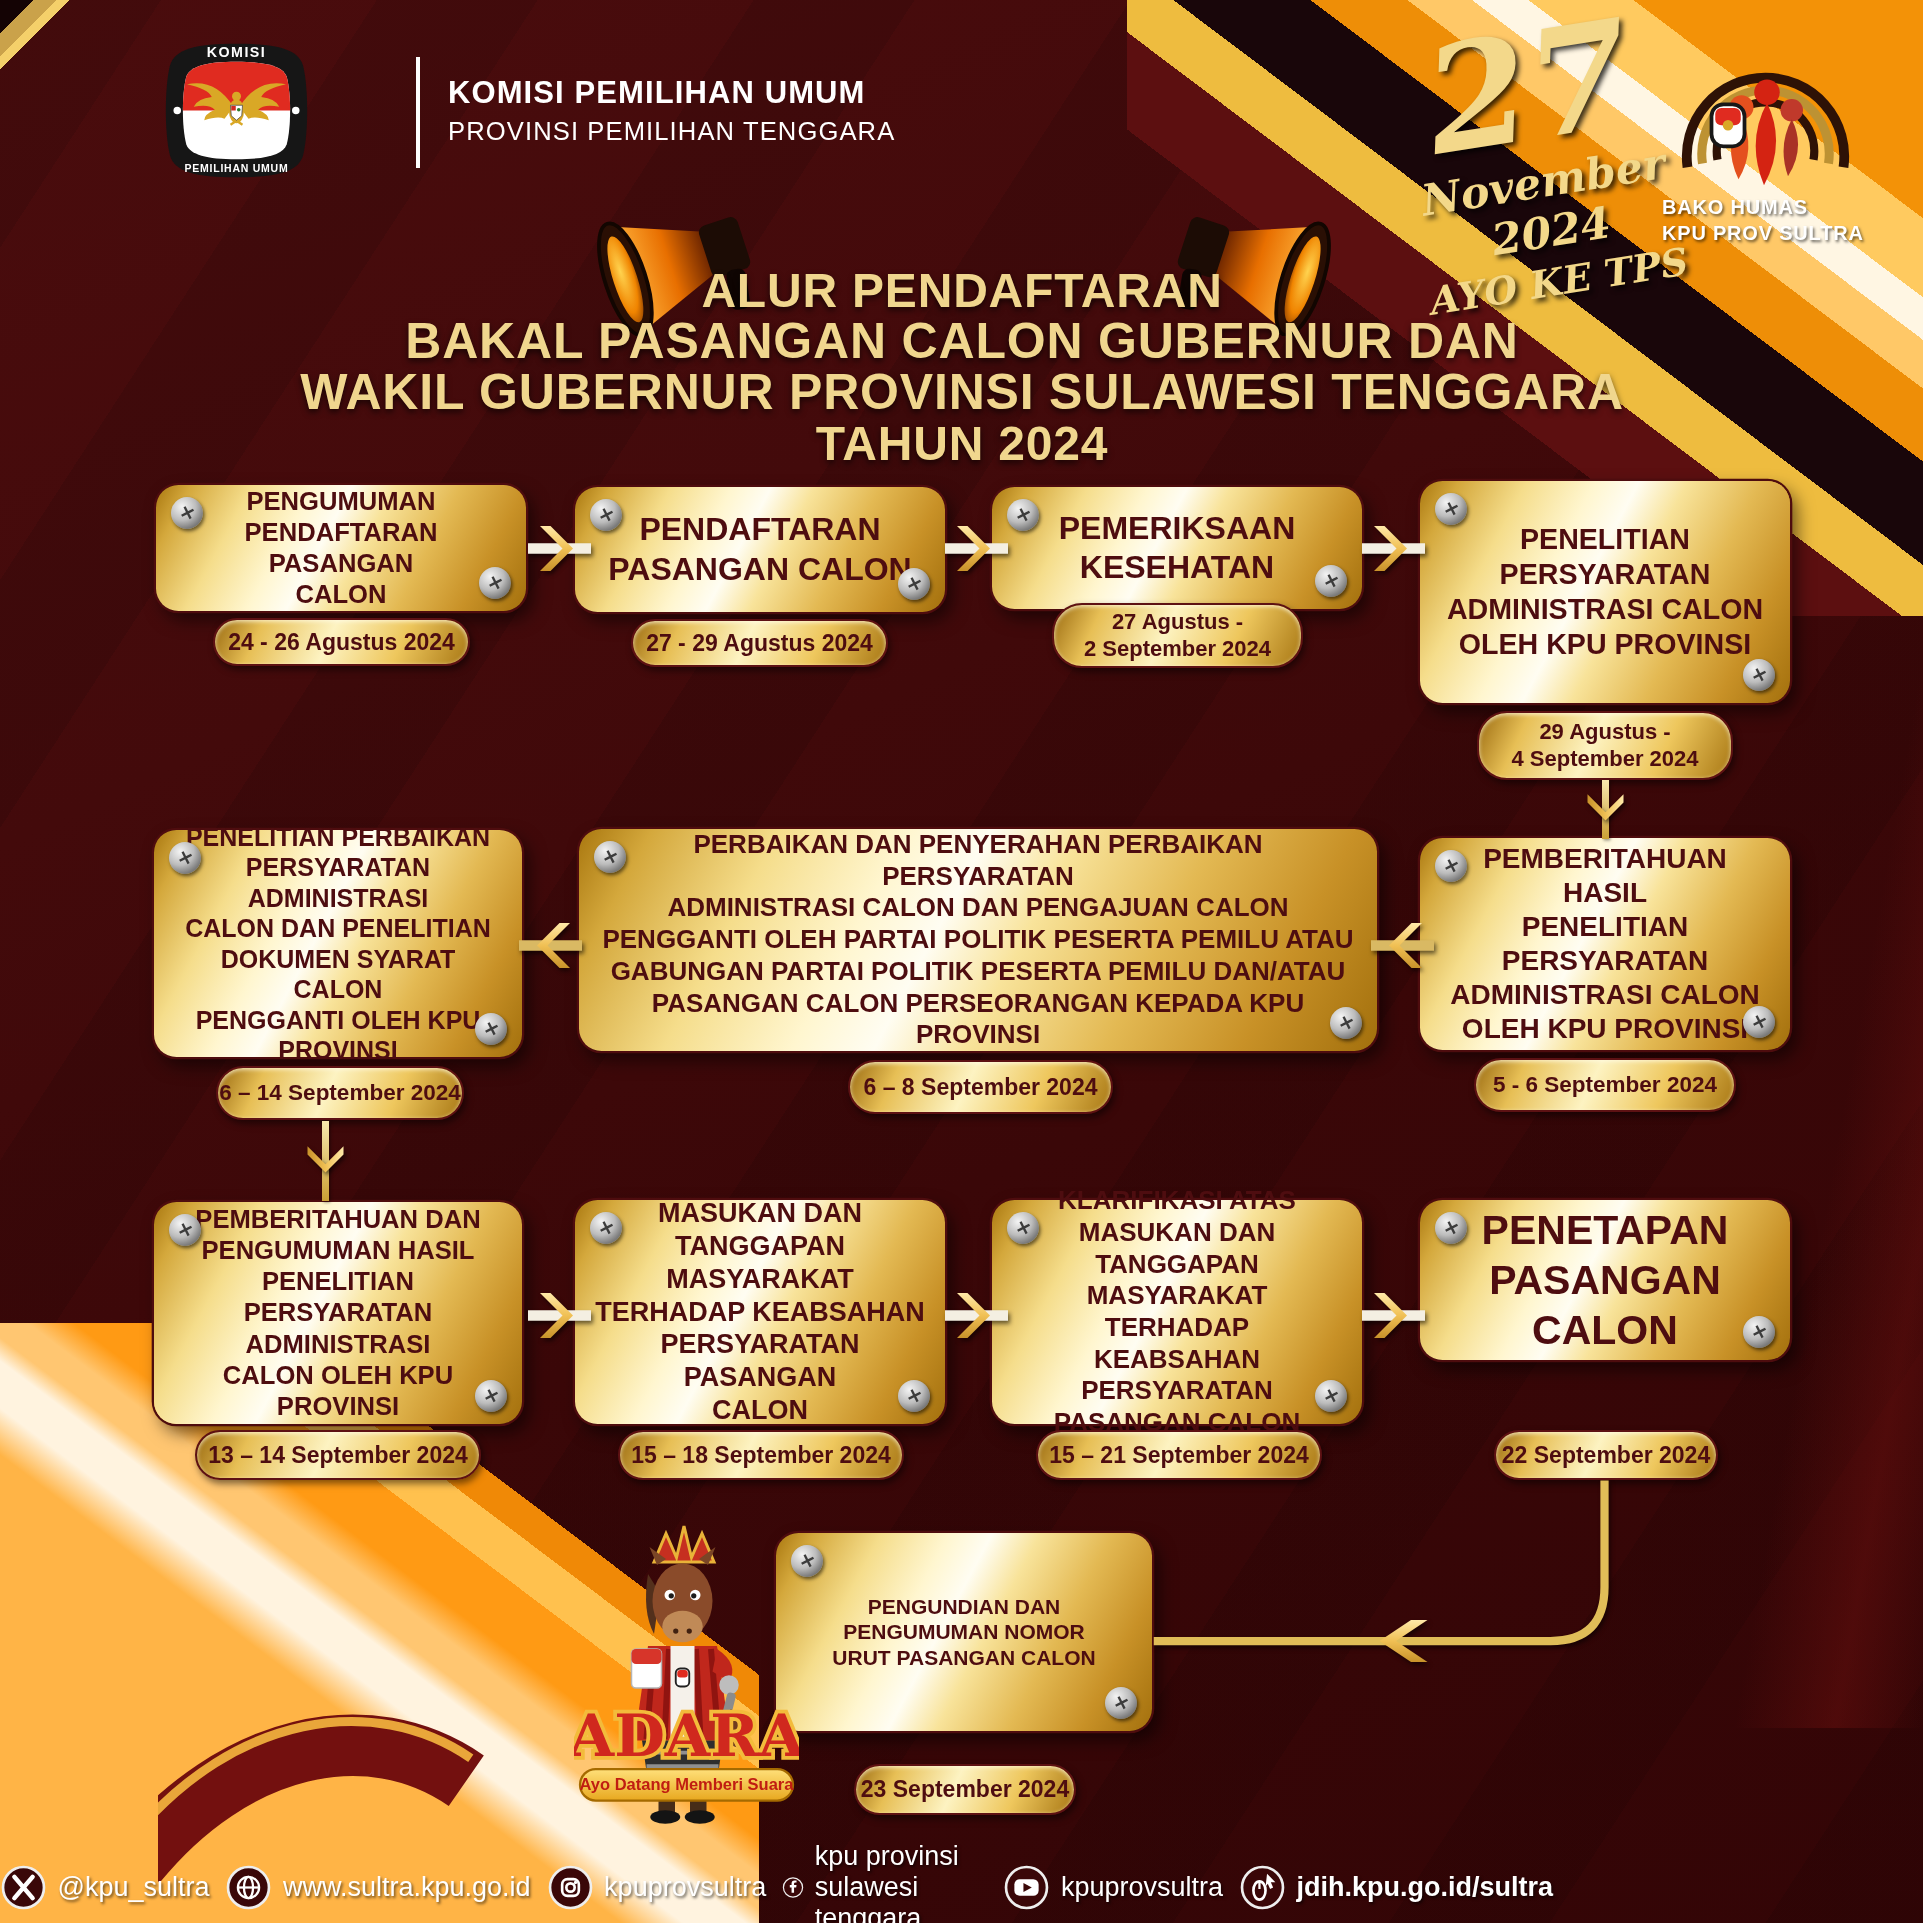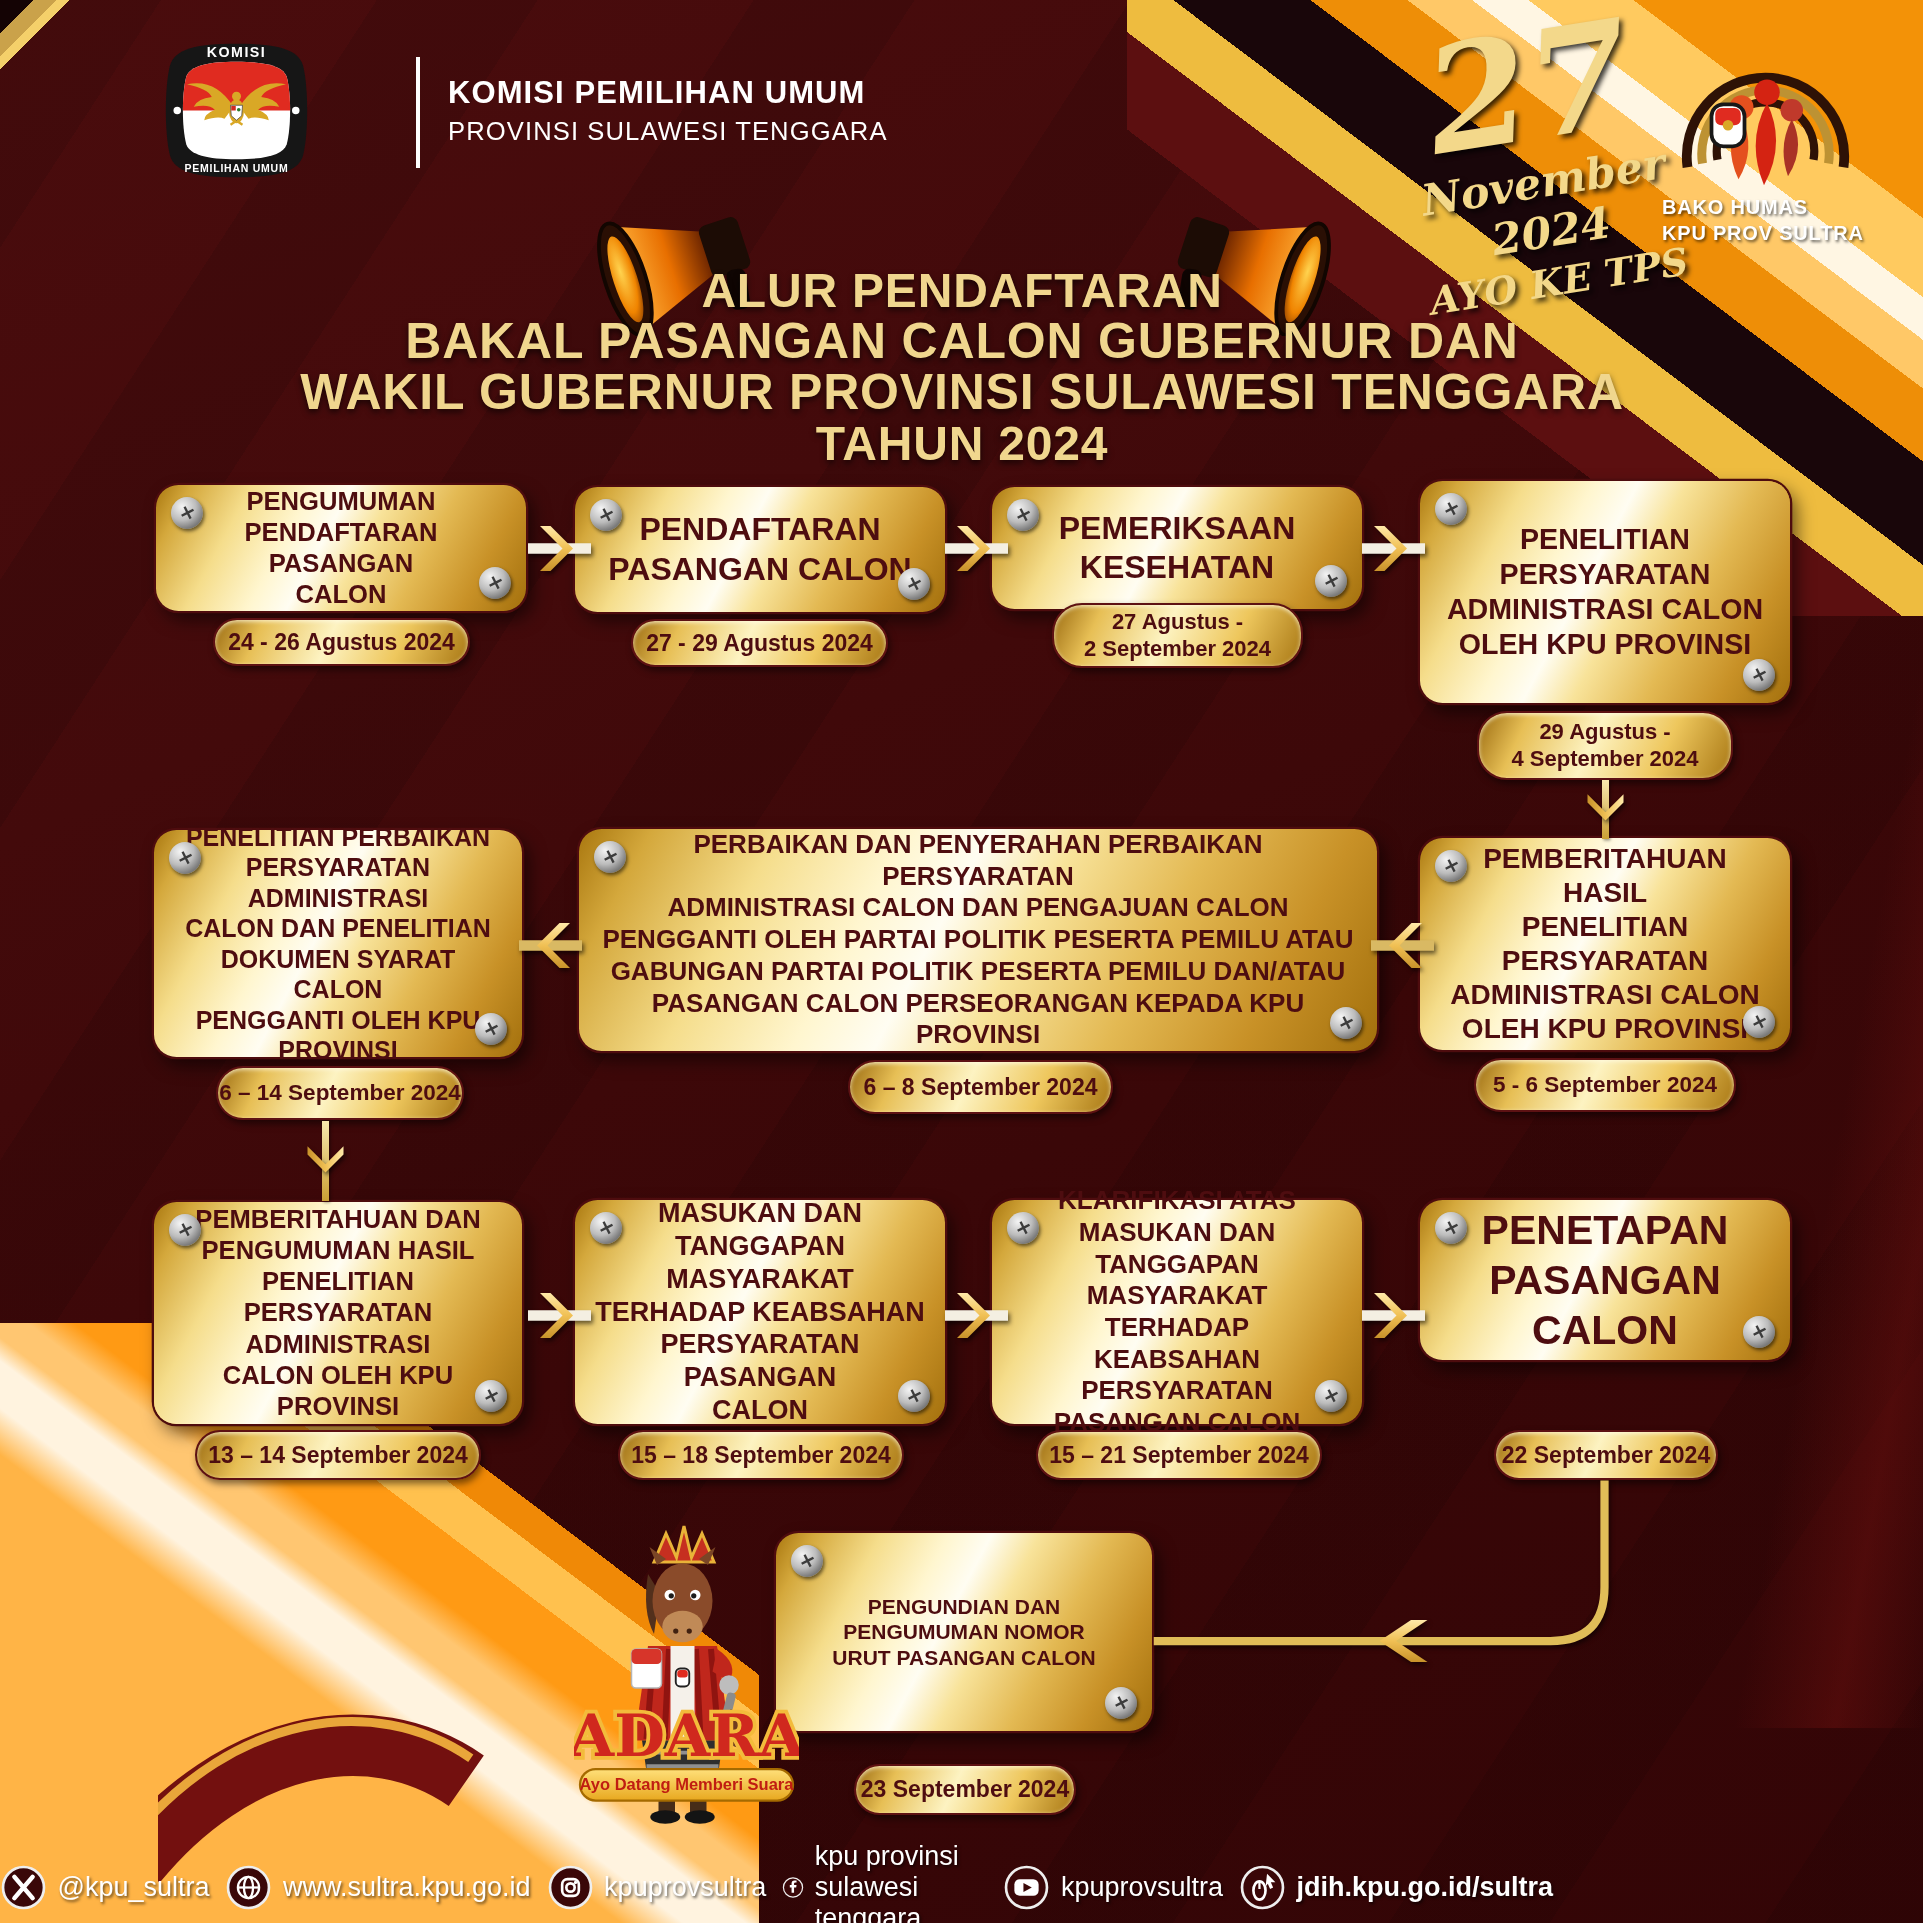--- a/index.html
+++ b/index.html
@@ -154,21 +154,21 @@
       <ellipse cx="0" cy="4" rx="10" ry="16" fill="#d9a826"></ellipse>
       <path d="M-8 -4 L8 -4 L7 10 L0 16 L-7 10 Z" fill="#fff" stroke="#444" stroke-width="1"></path>
       <rect x="-7" y="-3" width="6" height="6" fill="#d02a20"></rect>
       <circle cx="3" cy="2" r="2.4" fill="#2d7a2d"></circle>
       <path d="M-8 22 L-2 18 M8 22 L2 18" stroke="#d9a826" stroke-width="3"></path>
     </g>
   </svg>
   <div id="hdrDivider"></div>
   <div id="hdrText">
     <div id="hdrLine1">KOMISI PEMILIHAN UMUM</div>
-    <div id="hdrLine2">PROVINSI SULAWESI TENGGARA</div>
+    <div id="hdrLine2">PROVINSI PEMILIHAN TENGGARA</div>
   </div>
 
   <div id="scriptBlock">
     <div id="scriptDay">27</div>
     <div id="scriptL1">November 2024</div>
     <div id="scriptL2">AYO KE TPS</div>
   </div>
   <svg id="bakoLogo" width="225" height="173" viewBox="0 0 300 230">
     <path d="M 66 180 A 105 105 0 1 1 274 180" fill="none" stroke="#2e1206" stroke-width="13"></path>
     <path d="M 86 175 A 85 85 0 1 1 254 175" fill="none" stroke="#bd9233" stroke-width="12"></path>

